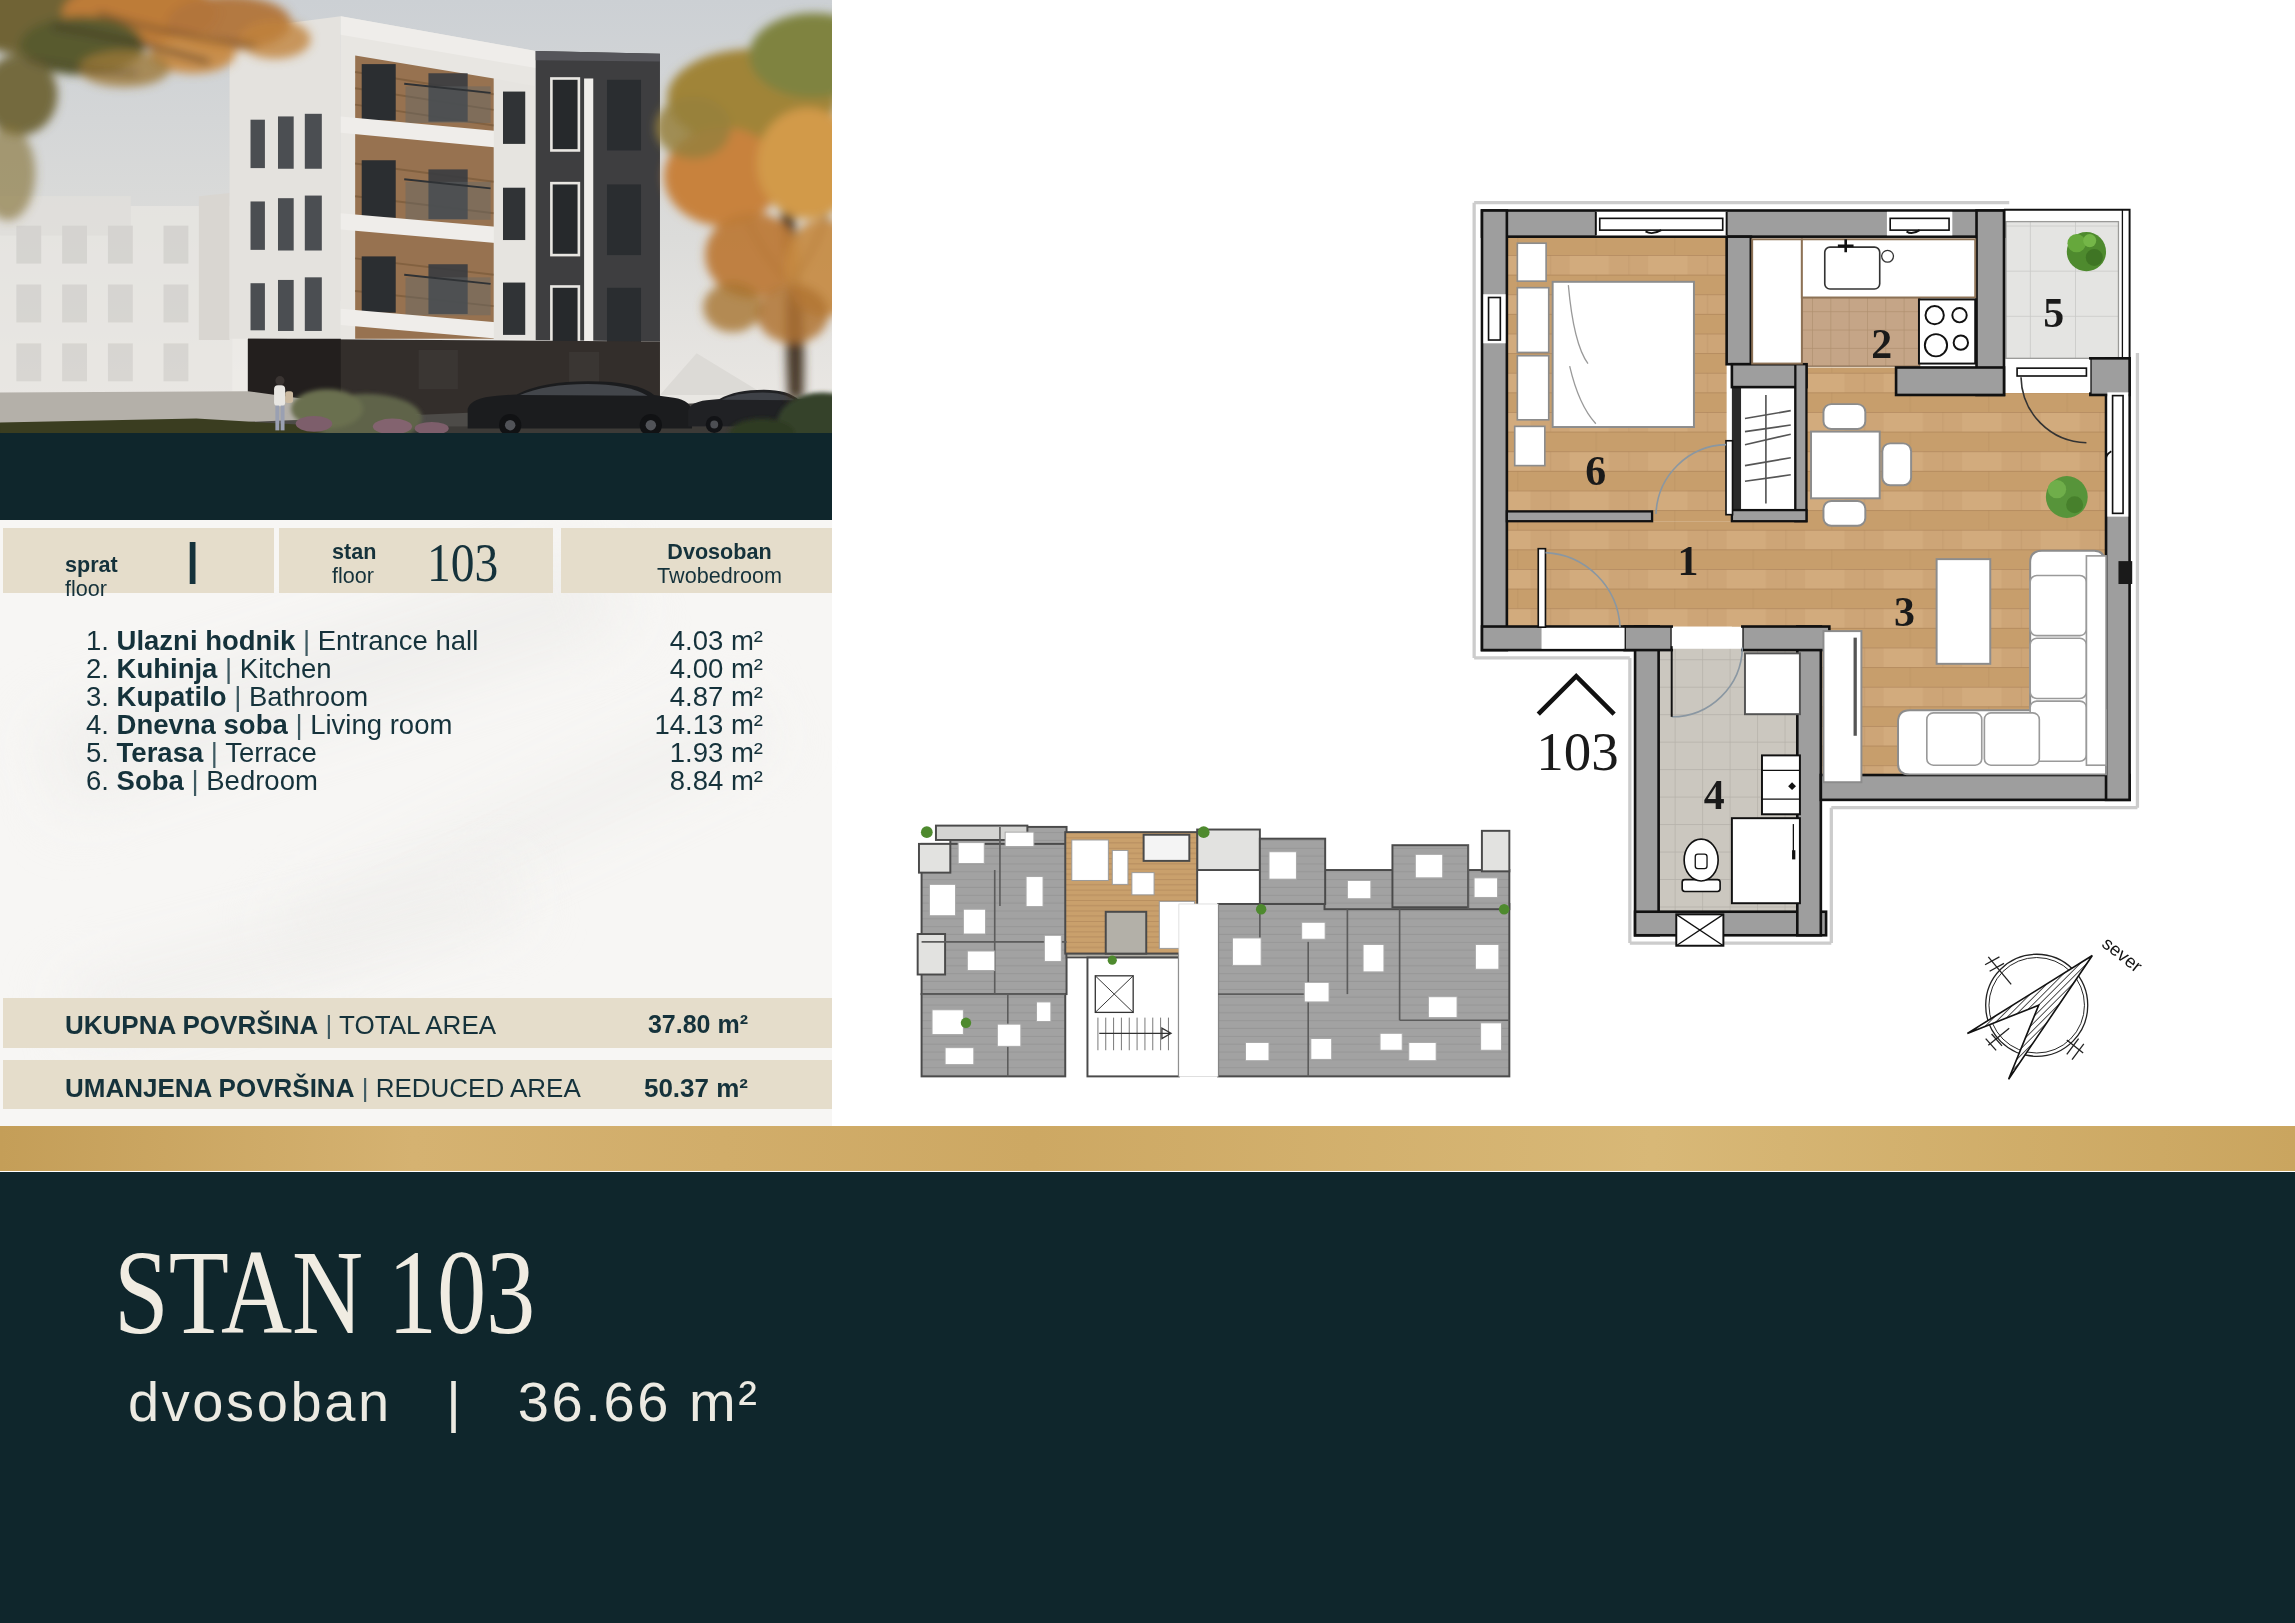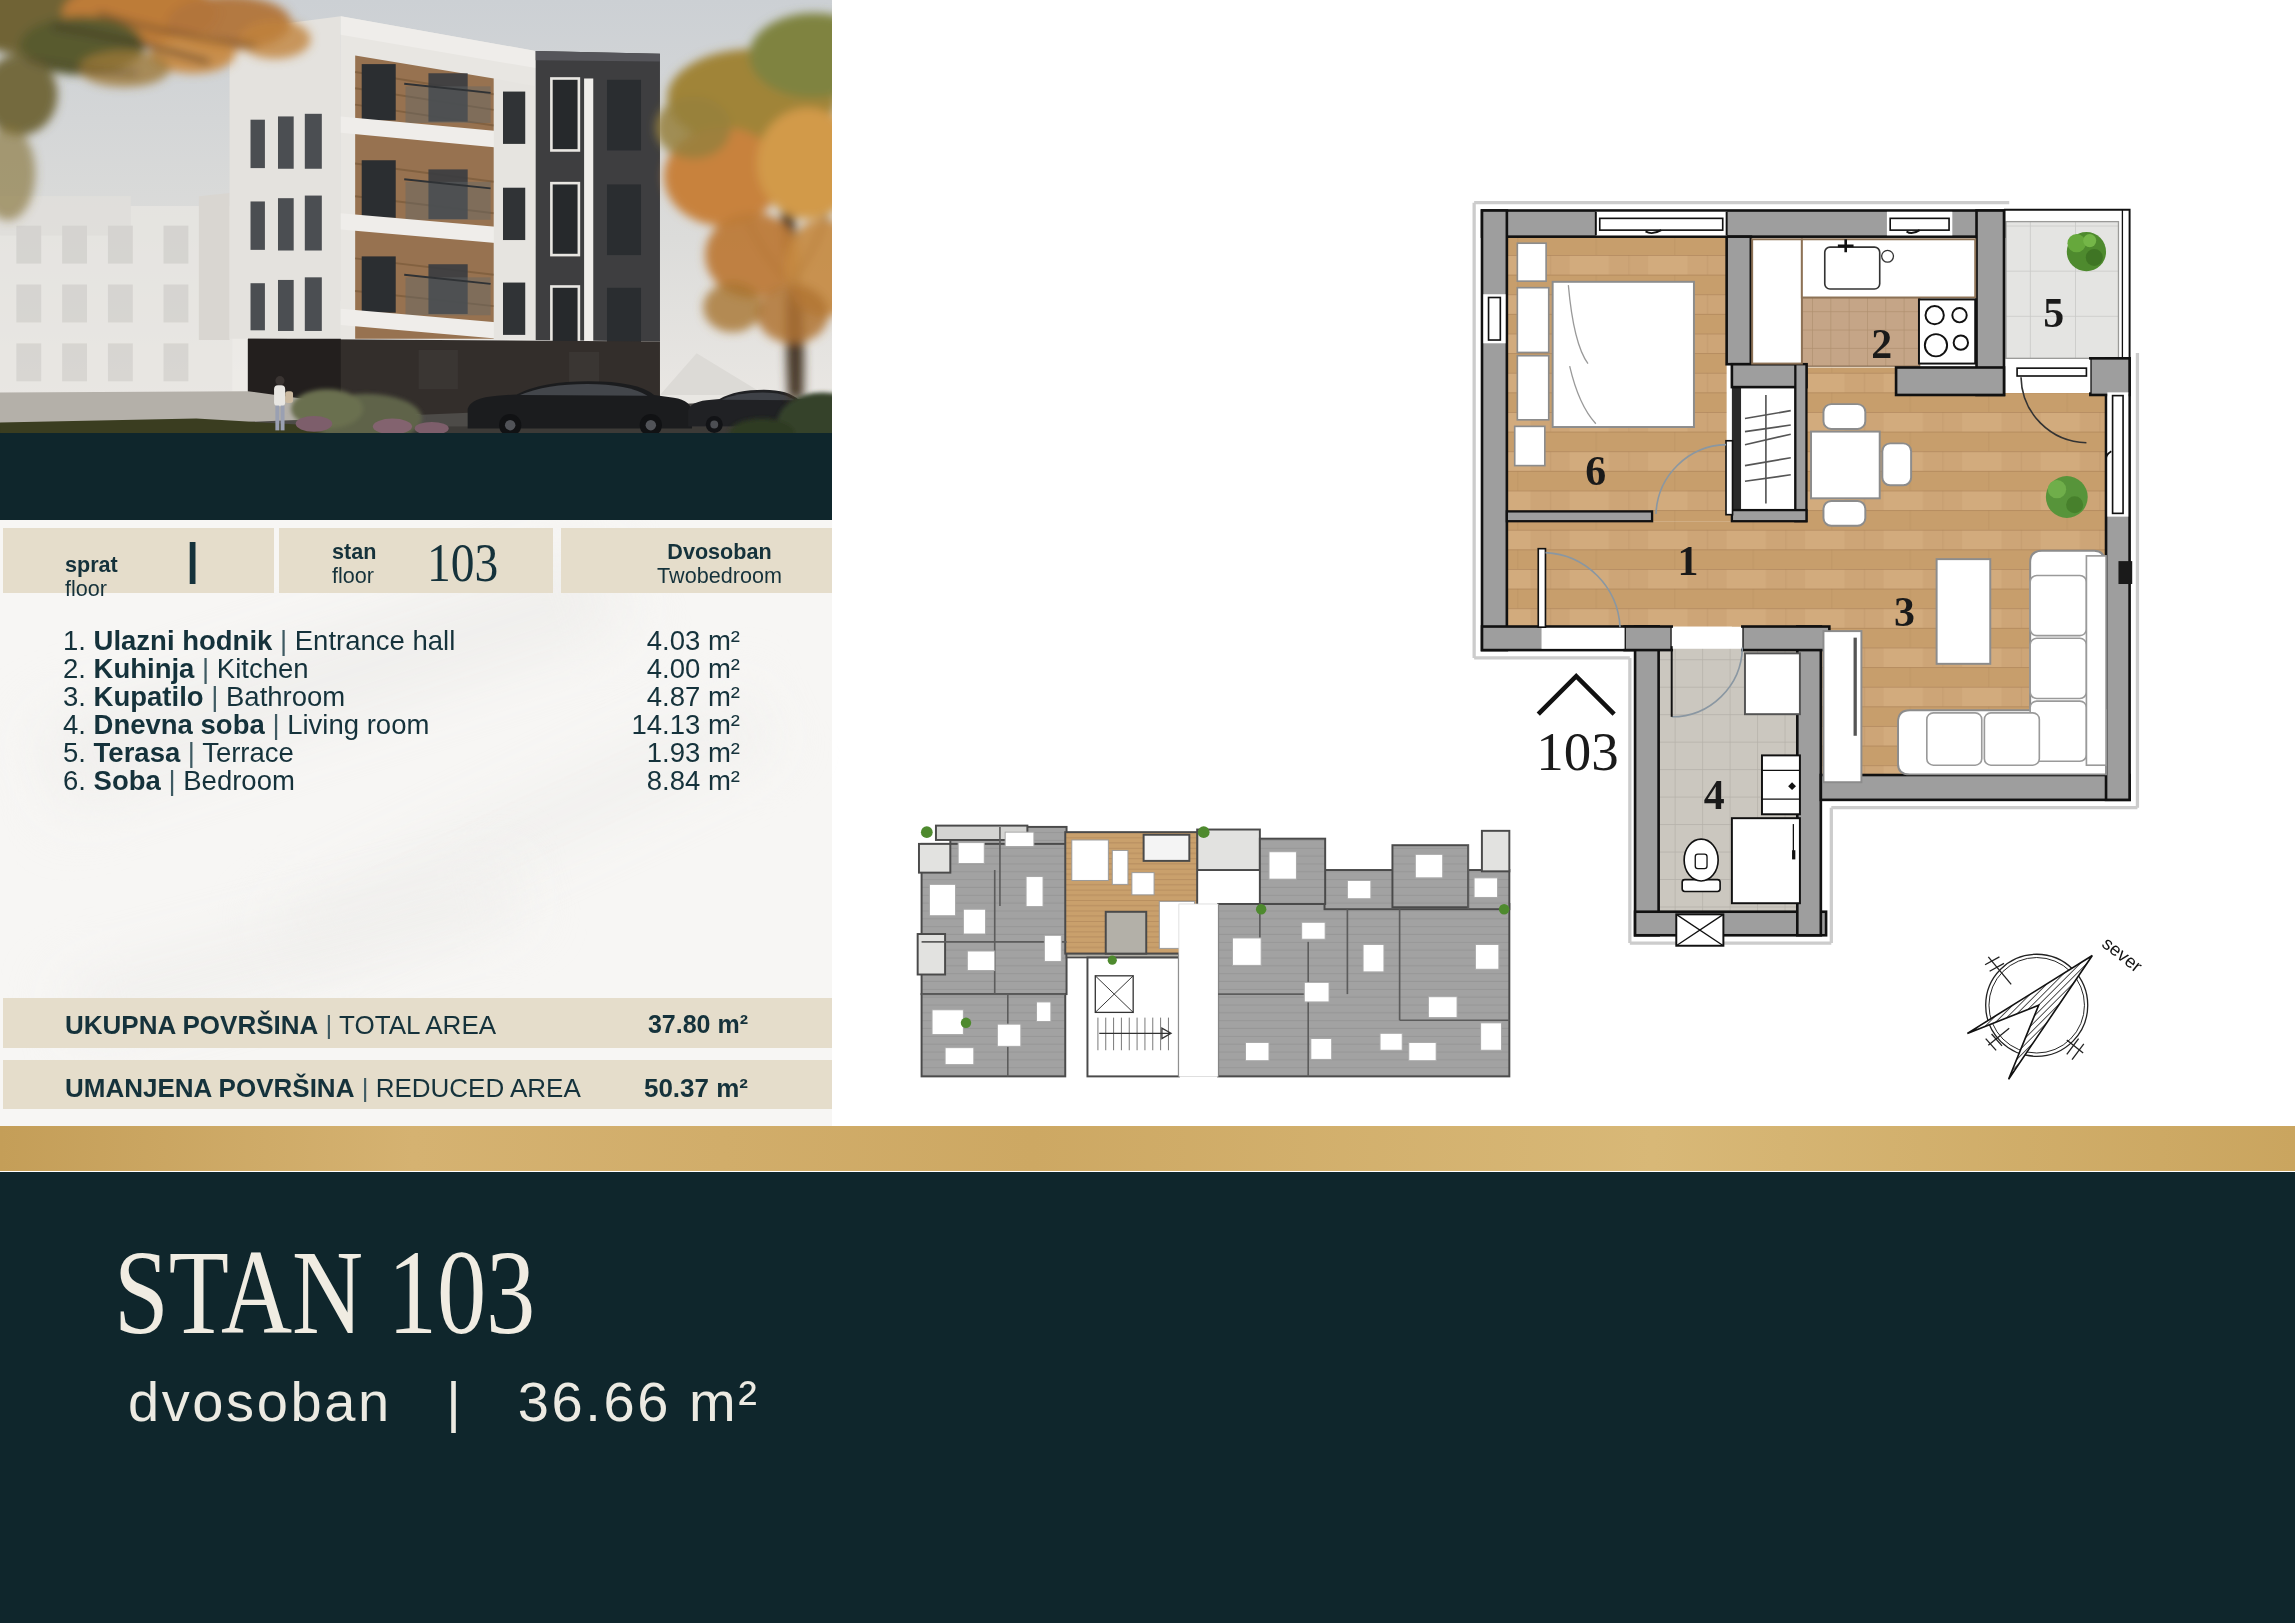--- a/index.html
+++ b/index.html
@@ -219,21 +219,21 @@
   <div class="abs ink" style="left:65px;top:553px;font-size:21.6px;font-weight:bold;line-height:23.6px;">sprat<br><span style="font-weight:normal;">floor</span></div>
 
   <div class="abs ink" style="left:184px;top:527px;font-size:62px;font-weight:normal;font-family:'Liberation Sans',sans-serif;">I</div>
 
   <div class="abs ink" style="left:332px;top:540px;font-size:21.6px;font-weight:bold;line-height:23.6px;">stan<br><span style="font-weight:normal;">floor</span></div>
 
   <div class="abs ink" style="left:427px;top:532px;font-size:54px;font-family:'Liberation Serif',serif;transform:scaleX(0.88);transform-origin:left;">103</div>
 
   <div class="abs ink" style="left:584px;top:540px;width:271px;text-align:center;font-size:21.6px;font-weight:bold;line-height:23.6px;">Dvosoban<br><span style="font-weight:normal;">Twobedroom</span></div>
 
-  <div class="abs ink" style="left:0;top:627px;width:832px;font-size:27.5px;line-height:28px;">
+  <div class="abs ink" style="left:0;top:627px;width:832px;font-size:27.5px;line-height:28px;padding-left:23px;">
 
     <div style="position:relative;padding-left:63px;">1. <b>Ulazni hodnik</b> <span style="color:#3e5a62;">|</span> Entrance hall<span style="position:absolute;right:92px;">4.03 m²</span></div>
 
     <div style="position:relative;padding-left:63px;">2. <b>Kuhinja</b> <span style="color:#3e5a62;">|</span> Kitchen<span style="position:absolute;right:92px;">4.00 m²</span></div>
 
     <div style="position:relative;padding-left:63px;">3. <b>Kupatilo</b> <span style="color:#3e5a62;">|</span> Bathroom<span style="position:absolute;right:92px;">4.87 m²</span></div>
 
     <div style="position:relative;padding-left:63px;">4. <b>Dnevna soba</b> <span style="color:#3e5a62;">|</span> Living room<span style="position:absolute;right:92px;">14.13 m²</span></div>
 
     <div style="position:relative;padding-left:63px;">5. <b>Terasa</b> <span style="color:#3e5a62;">|</span> Terrace<span style="position:absolute;right:92px;">1.93 m²</span></div>

